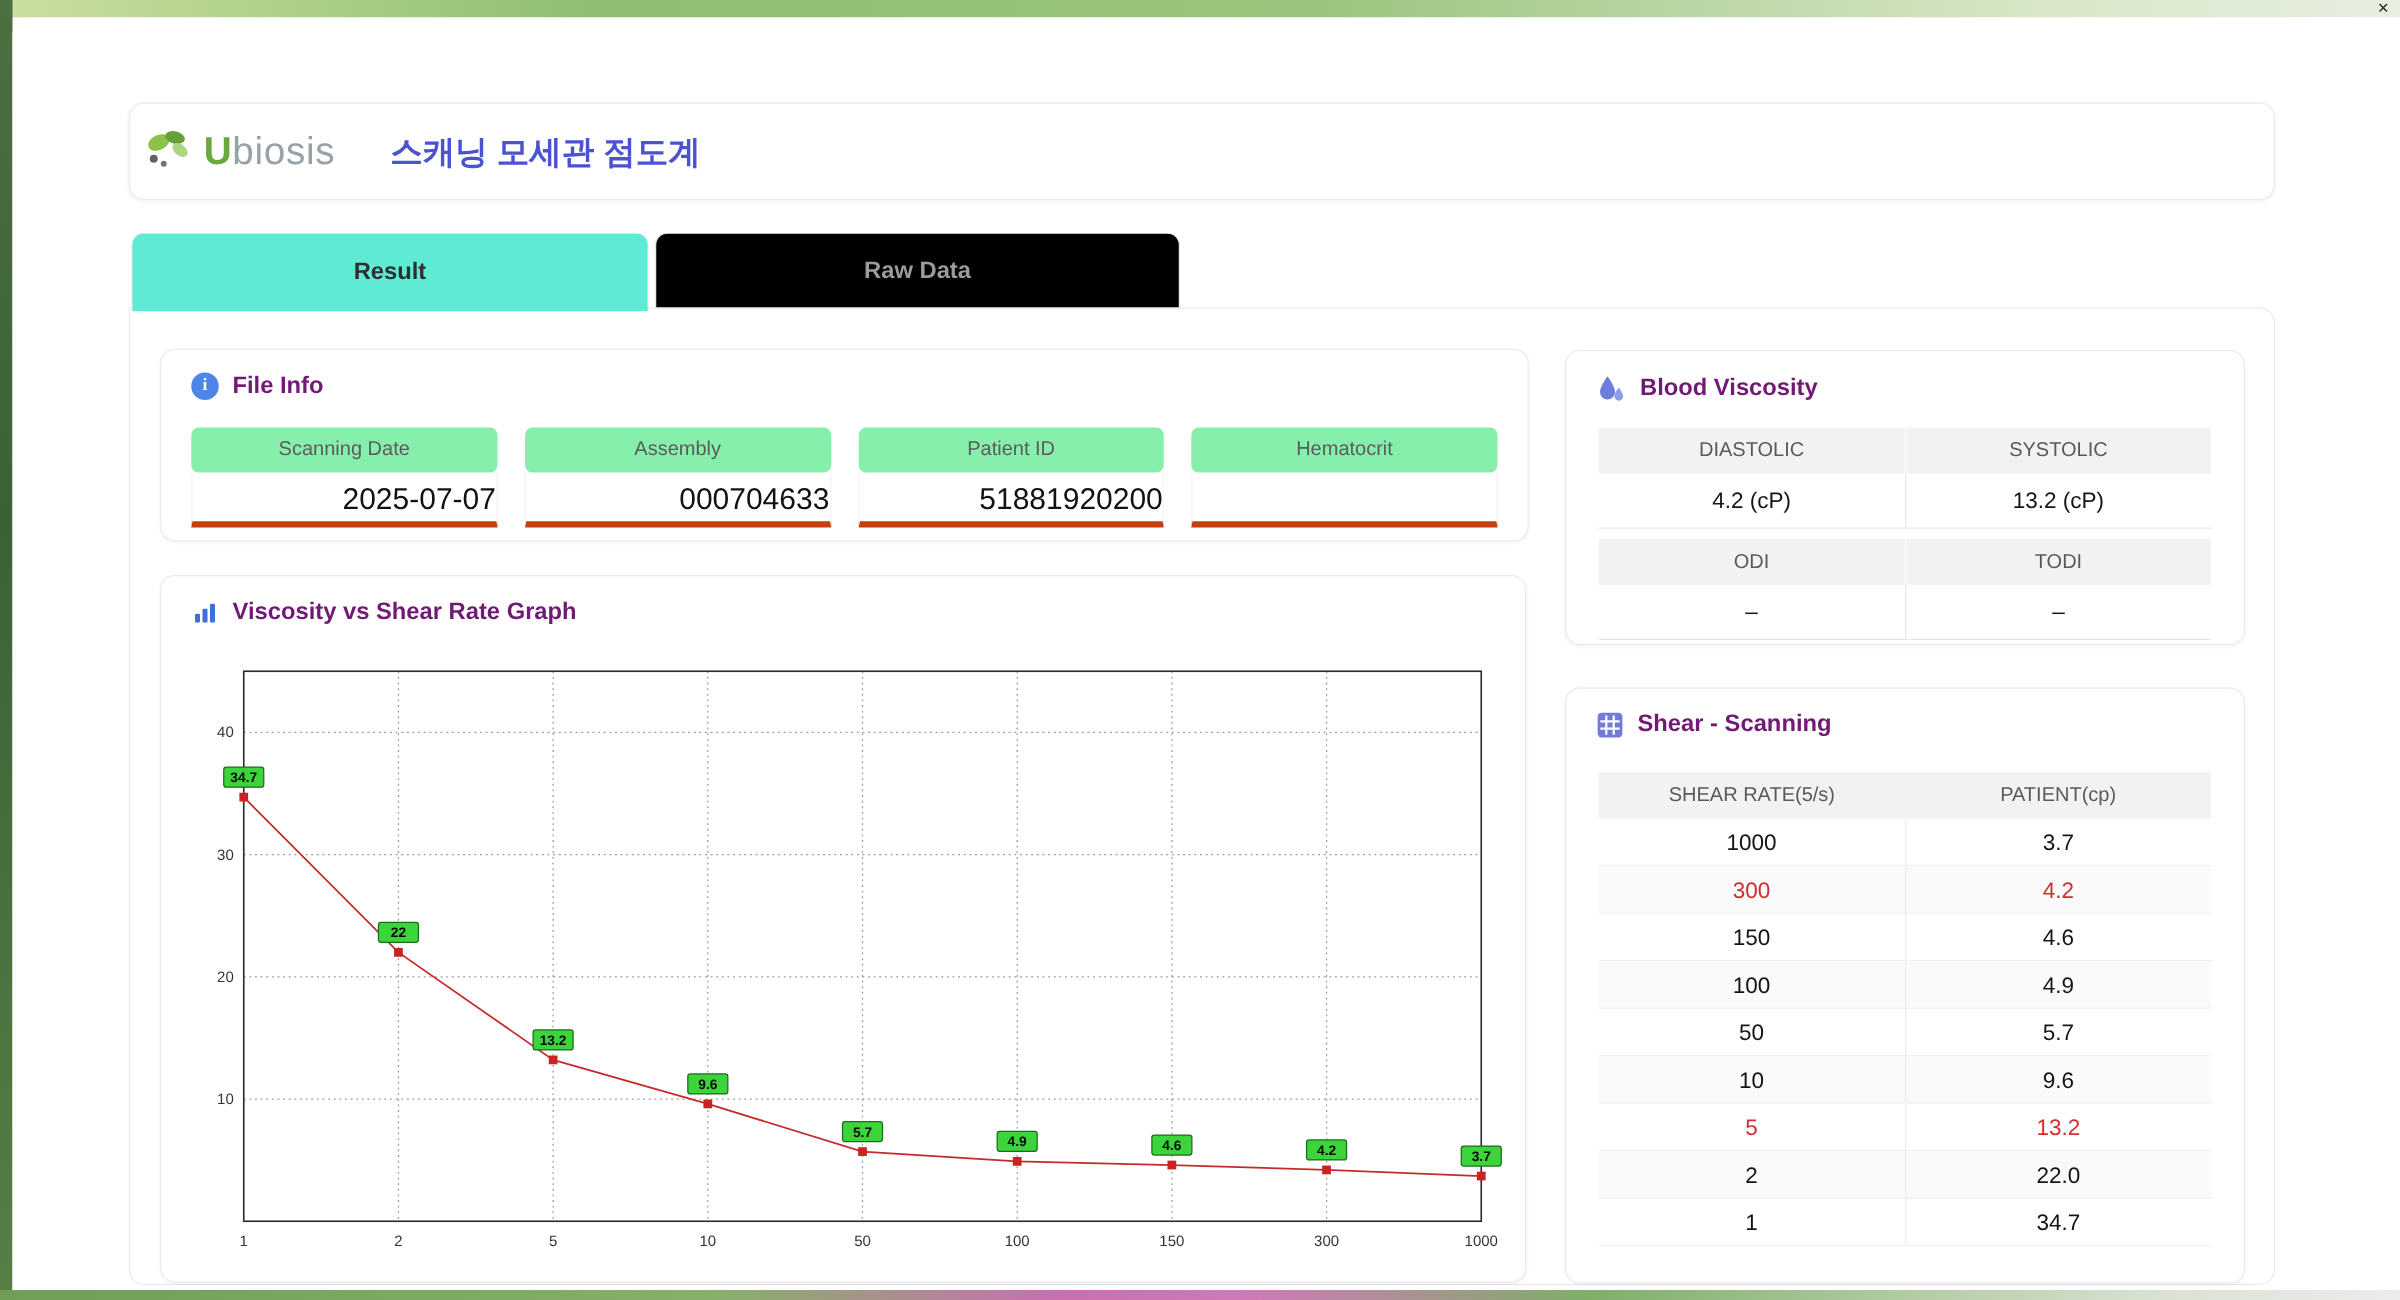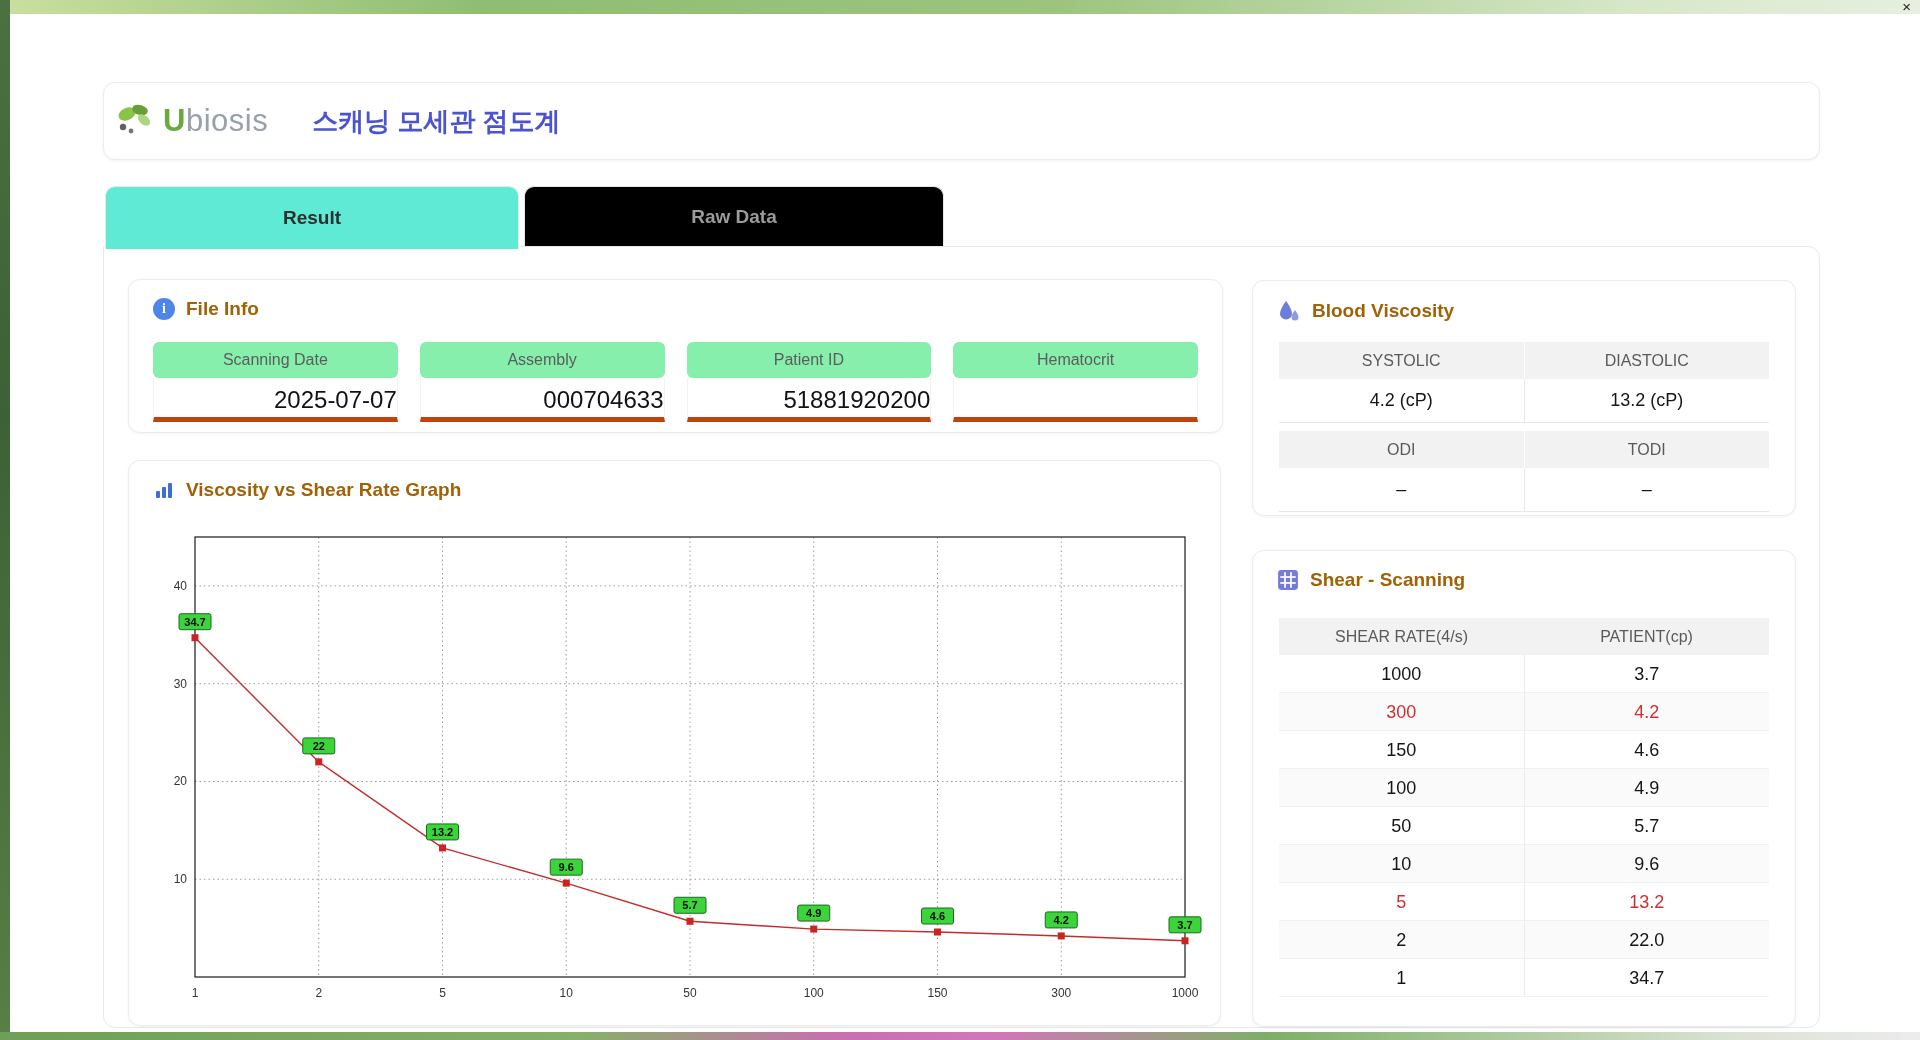--- a/index.html
+++ b/index.html
@@ -35,21 +35,21 @@
   .tab{position:absolute;text-align:center;font-weight:bold;border-radius:10px 10px 0 0;z-index:3}
   .tab-result{left:95px;top:172px;width:414px;height:63px;line-height:62px;background:#5eead4;
     border:1px solid #e9e9e9;border-bottom:none;color:#2f2f2f;font-size:19px}
   .tab-raw{left:514px;top:172px;width:420px;height:60px;line-height:60px;background:#000000;
     border:1px solid #e6e6e6;border-bottom:none;color:#9b9b9b;font-size:19px;z-index:2}
   .panel{position:absolute;left:93px;top:232px;width:1717px;height:782px;background:#fff;
     border:1px solid #e9e9e9;border-radius:0 12px 12px 12px;z-index:2}
 
   
   .card-title{position:absolute;left:24px;top:18px;display:flex;align-items:center;gap:11px}
-  .card-title span.t{font-size:19px;font-weight:bold;color:#a16207}
+  .card-title span.t{font-size:19px;font-weight:bold;color:#701a75}
   .info-icon{width:22px;height:22px;border-radius:50%;background:#4d86e8;color:#fff;font-weight:bold;
     font-size:14px;text-align:center;line-height:22px;font-family:"Liberation Serif","DejaVu Serif",serif}
 
   
   .fileinfo-card{left:24px;top:32px;width:1095px;height:154px}
   .fi-fields{position:absolute;left:24px;right:24px;top:62px;display:flex;gap:22px}
   .fi-field{flex:1}
   .fi-label{height:36px;line-height:36px;text-align:center;background:#86efac;border-radius:6px;
     color:#5c5c5c;font-size:16px}
   .fi-value{height:44px;line-height:44px;text-align:right;font-size:24px;color:#121212;
@@ -209,22 +209,22 @@
       <div class="card bv-card">
         <div class="card-title">
           <svg width="24" height="24" viewBox="0 0 24 24">
             <path d="M9 2 C9 2 3 10 3 14.5 A6 6 0 0 0 15 14.5 C15 10 9 2 9 2 Z" fill="#6b7ed9"></path>
             <path d="M18 11 C18 11 14.5 15.5 14.5 18 A3.5 3.5 0 0 0 21.5 18 C21.5 15.5 18 11 18 11 Z" fill="#8b9be5"></path>
           </svg>
           <span class="t">Blood Viscosity</span>
         </div>
         <div class="bv-table">
           <div class="bv-row">
+            <div class="bv-h">DIASTOLIC</div>
             <div class="bv-h">SYSTOLIC</div>
-            <div class="bv-h">DIASTOLIC</div>
           </div>
           <div class="bv-row bv-vrow">
             <div class="bv-v">4.2 (cP)</div>
             <div class="bv-v">13.2 (cP)</div>
           </div>
           <div class="bv-gap"></div>
           <div class="bv-row">
             <div class="bv-h">ODI</div>
             <div class="bv-h">TODI</div>
           </div>
@@ -241,21 +241,21 @@
             <rect x="1" y="1" width="18" height="18" rx="3" fill="#747ad9"></rect>
             <line x1="7.3" y1="3" x2="7.3" y2="17" stroke="#fff" stroke-width="1.6"></line>
             <line x1="12.7" y1="3" x2="12.7" y2="17" stroke="#fff" stroke-width="1.6"></line>
             <line x1="3" y1="7.3" x2="17" y2="7.3" stroke="#fff" stroke-width="1.6"></line>
             <line x1="3" y1="12.7" x2="17" y2="12.7" stroke="#fff" stroke-width="1.6"></line>
           </svg>
           <span class="t">Shear - Scanning</span>
         </div>
         <div class="sv-table">
           <div class="sv-head">
-            <div>SHEAR RATE(4/s)</div>
+            <div>SHEAR RATE(5/s)</div>
             <div>PATIENT(cp)</div>
           </div>
           <div class="sv-rows">
 
           <div class="sv-row">
                 <div class="sv-cell">1000</div>
                 <div class="sv-cell r">3.7</div>
               </div>
               <div class="sv-row highlight">
                 <div class="sv-cell">300</div>

